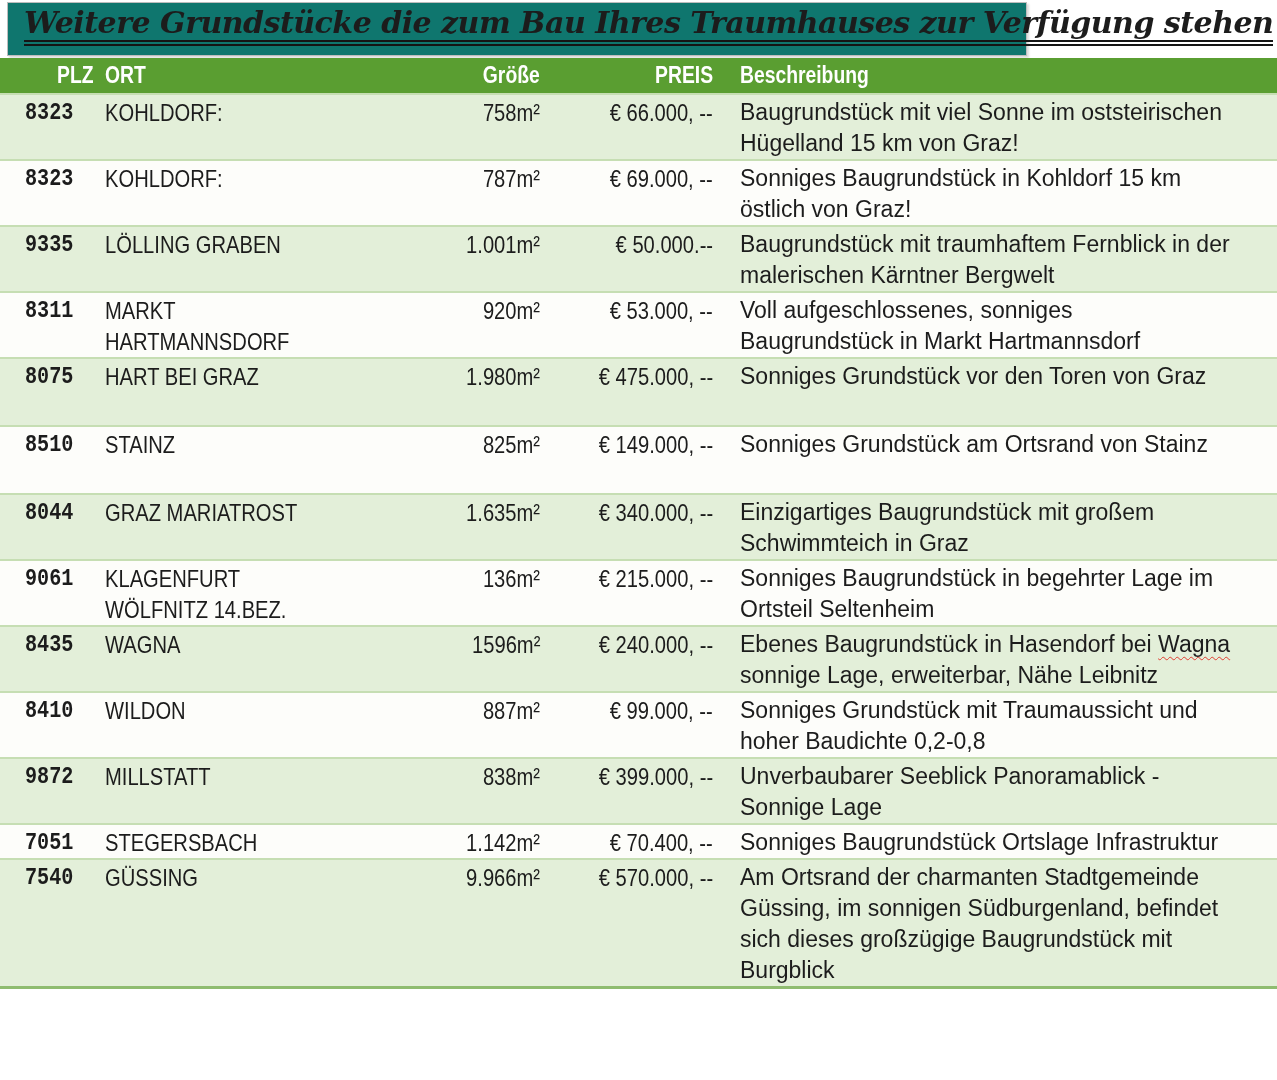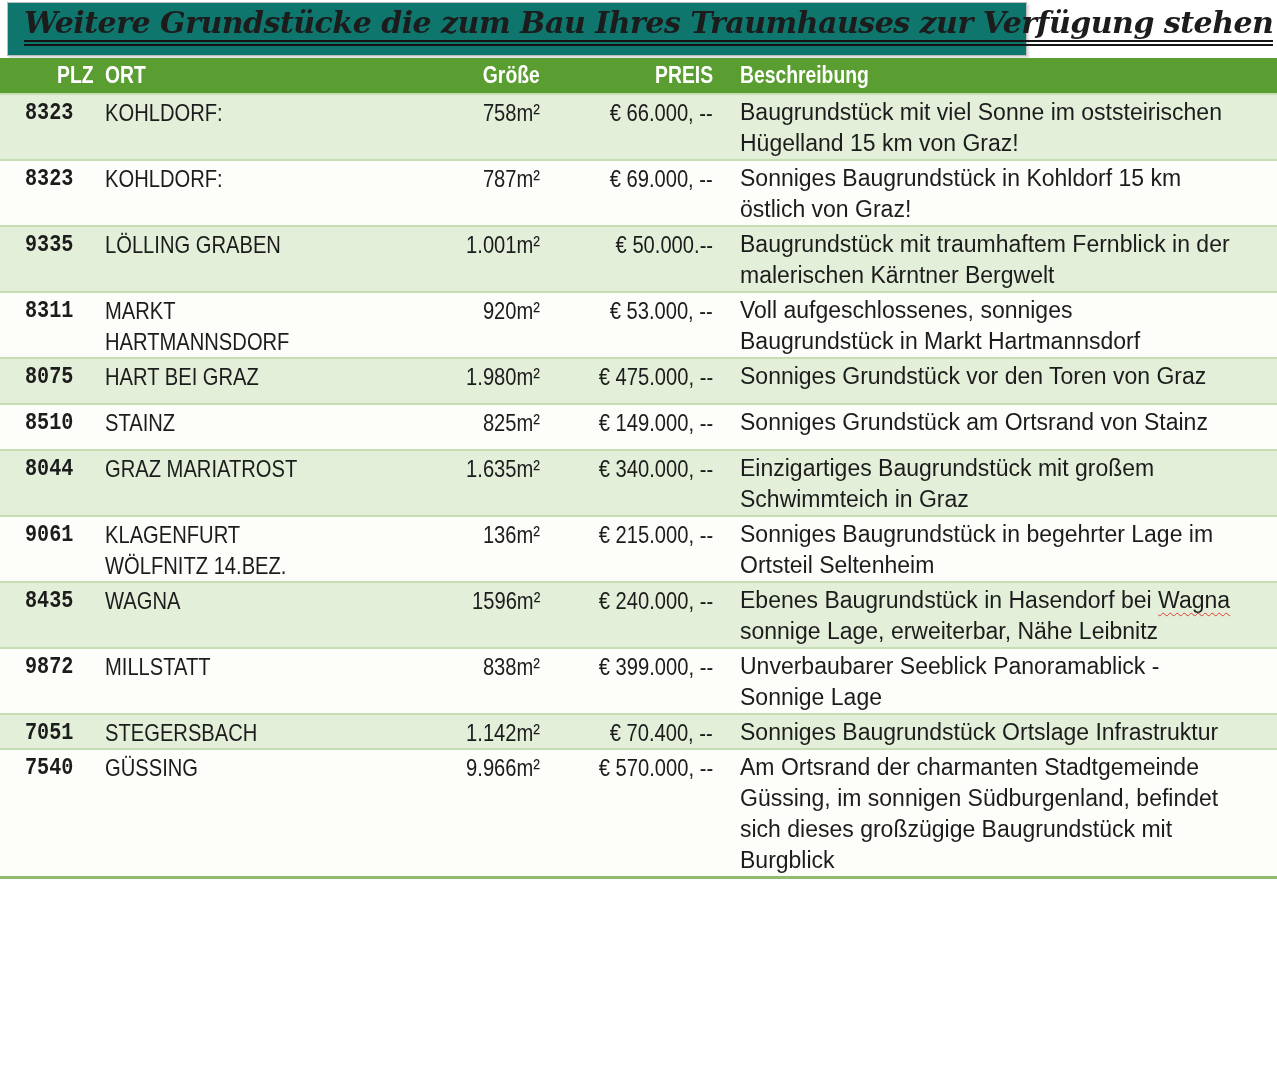--- a/index.html
+++ b/index.html
@@ -75,21 +75,21 @@
   tbody td{
     vertical-align:top;
     border-top:2px solid var(--divider);
     font-size:24px;
     line-height:31px;
     padding-top:2px;
   }
   tbody tr:nth-child(odd) td{background:var(--band-green);}
   tbody tr:nth-child(even) td{background:var(--row-white);}
   
-  tbody tr:nth-child(5),tbody tr:nth-child(6){height:46px;}
+  tbody tr:nth-child(5),tbody tr:nth-child(6){height:68px;}
   tbody tr:last-child td{border-bottom:3px solid var(--bottom-border);}
 
   td.plz{padding-left:25px;font-weight:700;font-family:Liberation Mono, monospace;}
   td.ort{padding-left:5px;}
   td.groesse,td.preis{text-align:right;}
   td.beschreibung{
     padding-left:27px;
     padding-right:45px;
     font-size:23px;
     margin-top:16px;
@@ -197,20 +197,27 @@
         <td class="beschreibung">Sonniges Baugrundstück in begehrter Lage im Ortsteil Seltenheim</td>
       </tr>
       <tr>
         <td class="plz"><span class="narrow">8435</span></td>
         <td class="ort"><span class="narrow">WAGNA</span></td>
         <td class="groesse"><span class="narrow-right">1596m²</span></td>
         <td class="preis"><span class="narrow-right">€ 240.000, --</span></td>
         <td class="beschreibung">Ebenes Baugrundstück in Hasendorf bei <span class="spellcheck">Wagna</span> sonnige Lage, erweiterbar, Nähe Leibnitz</td>
       </tr>
       <tr>
+        <td class="plz"><span class="narrow">8410</span></td>
+        <td class="ort"><span class="narrow">WILDON</span></td>
+        <td class="groesse"><span class="narrow-right">887m²</span></td>
+        <td class="preis"><span class="narrow-right">€ 99.000, --</span></td>
+        <td class="beschreibung">Sonniges Grundstück mit Traumaussicht und hoher Baudichte 0,2-0,8</td>
+      </tr>
+      <tr>
         <td class="plz"><span class="narrow">9872</span></td>
         <td class="ort"><span class="narrow">MILLSTATT</span></td>
         <td class="groesse"><span class="narrow-right">838m²</span></td>
         <td class="preis"><span class="narrow-right">€ 399.000, --</span></td>
         <td class="beschreibung">Unverbaubarer Seeblick Panoramablick - Sonnige Lage</td>
       </tr>
       <tr>
         <td class="plz"><span class="narrow">7051</span></td>
         <td class="ort"><span class="narrow">STEGERSBACH</span></td>
         <td class="groesse"><span class="narrow-right">1.142m²</span></td>

